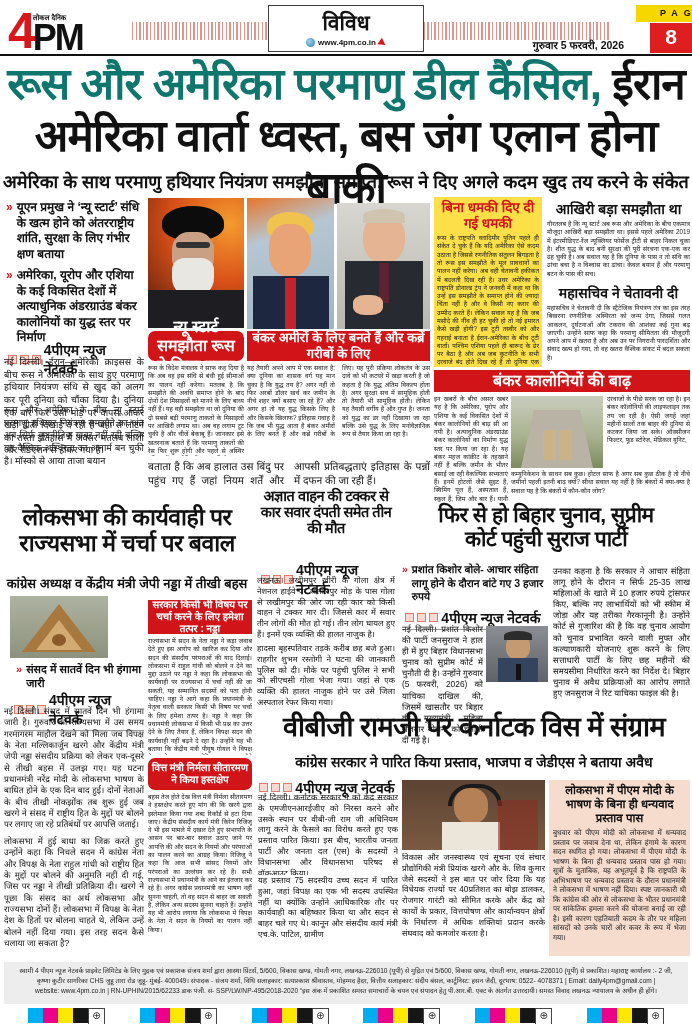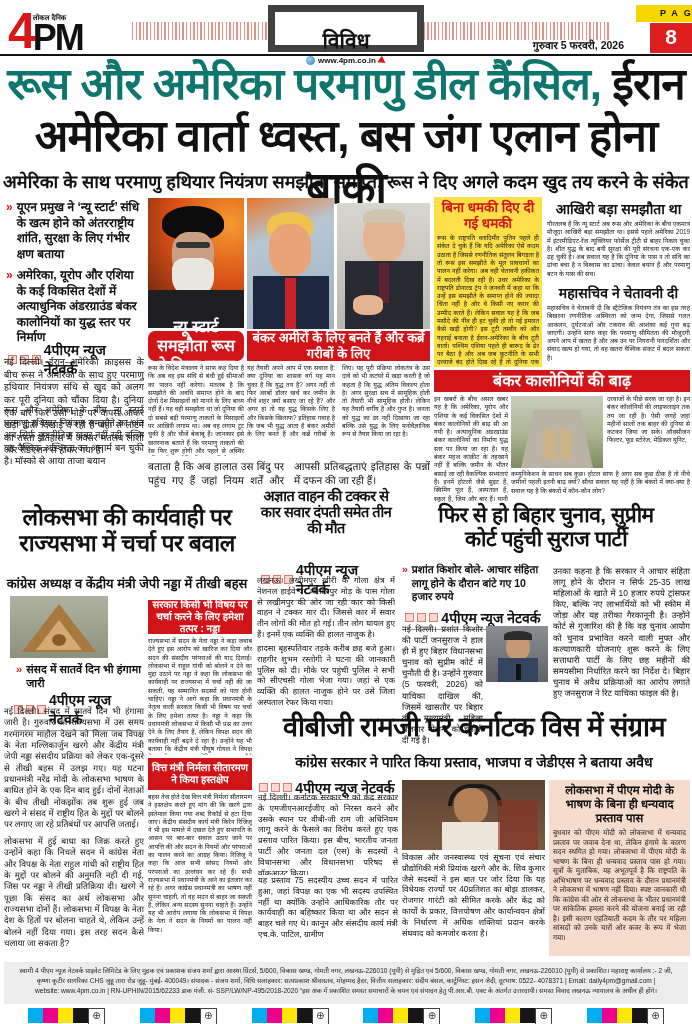--- a/index.html
+++ b/index.html
@@ -4,21 +4,21 @@
 <style>
   html,body{margin:0;padding:0;background:#888;}
   .page{position:relative;width:692px;height:1024px;background:#fff;margin:0 auto;overflow:hidden;
         font-family:"Liberation Sans","DejaVu Sans",sans-serif;color:#111;}
   .abs{position:absolute;box-sizing:border-box;}
   
   .stripes{background:repeating-linear-gradient(90deg,#e2938a 0,#e2938a 1.5px,#fff 1.5px,#fff 3.6px);}
   .logo4{font-size:50px;font-weight:900;color:#d9161a;line-height:0.9;letter-spacing:-3px;}
   .logoPM{font-size:36px;font-weight:900;color:#111;letter-spacing:-2px;line-height:0.9;}
   .tagline{display:block;font-size:7px;font-weight:700;color:#111;}
-  .masthead{background:#fff;border:7px solid #404040;text-align:center;padding-top:14px;}
+  .masthead{background:#fff;border:1px solid #404040;text-align:center;padding-top:2px;}
   .section-title{font-size:21px;font-weight:900;}
   .urlbar{display:flex;align-items:center;justify-content:center;gap:3px;font-size:8px;font-weight:700;margin-top:2px;}
   .globe{width:9px;height:9px;border-radius:50%;background:radial-gradient(circle at 35% 35%,#9fd3ef,#2b7fb8);display:inline-block;}
   .swoosh{width:0;height:0;border-left:7px solid #d9161a;border-top:4px solid transparent;border-bottom:4px solid transparent;transform:rotate(35deg);display:inline-block;}
   .date{font-size:10.5px;font-weight:700;}
   .pagelabel{background:#f6d800;color:#111;font-size:9px;font-weight:900;letter-spacing:6px;text-align:center;padding-top:3px;}
   .pagenum{background:#df1f1f;color:#fff;font-size:21px;font-weight:900;text-align:center;padding-top:2px;}
   .hrule{height:2px;background:#111;}
   
   .hl{width:692px;text-align:center;font-weight:900;font-size:44px;line-height:1.18;letter-spacing:-1px;color:#111;}
@@ -166,40 +166,40 @@
     <span class="sq"></span>
       <span class="sq"></span>
       <span class="sq"></span>
     <span class="byline-t">4पीएम न्यूज नेटवर्क</span>
   </div>
   <div class="abs t-body2" style="left:4px;top:706px;width:140px;height:128px;">नई दिल्ली। संसद में सातवें दिन भी हंगामा जारी है। गुरुवार को राज्यसभा में उस समय गरमागरम माहौल देखने को मिला जब विपक्ष के नेता मल्लिकार्जुन खरगे और केंद्रीय मंत्री जेपी नड्डा संसदीय प्रक्रिया को लेकर एक-दूसरे से तीखी बहस में उलझ गए। यह घटना प्रधानमंत्री नरेंद्र मोदी के लोकसभा भाषण के बाधित होने के एक दिन बाद हुई। दोनों नेताओं के बीच तीखी नोकझोंक तब शुरू हुई जब खरगे ने संसद में राष्ट्रीय हित के मुद्दों पर बोलने पर लगाए जा रहे प्रतिबंधों पर आपत्ति जताई।</div>
   <div class="abs t-body2" style="left:4px;top:836px;width:140px;height:120px;">लोकसभा में हुई बाधा का जिक्र करते हुए उन्होंने कहा कि निचले सदन में कांग्रेस नेता और विपक्ष के नेता राहुल गांधी को राष्ट्रीय हित के मुद्दों पर बोलने की अनुमति नहीं दी गई, जिस पर नड्डा ने तीखी प्रतिक्रिया दी। खरगे ने पूछा कि संसद का अर्थ लोकसभा और राज्यसभा दोनों हैं। लोकसभा में विपक्ष के नेता देश के हितों पर बोलना चाहते थे, लेकिन उन्हें बोलने नहीं दिया गया। इस तरह सदन कैसे चलाया जा सकता है?</div>
 
   <div class="abs redbox" style="left:148px;top:600px;width:104px;height:34px;font-size:10px;">सरकार किसी भी विषय पर चर्चा करने के लिए हमेशा तत्पर : नड्डा</div>
   <div class="abs t-tiny" style="left:148px;top:637px;width:104px;height:118px;">राज्यसभा में सदन के नेता नड्डा ने कड़ा जवाब देते हुए इस आरोप को खारिज कर दिया और सदन की संसदीय परंपराओं की याद दिलाई। लोकसभा में राहुल गांधी को बोलने न देने का मुद्दा उठाने पर नड्डा ने कहा कि लोकसभा की कार्यवाही पर राज्यसभा में चर्चा नहीं की जा सकती, यह सम्मानित सदस्यों को पता होनी चाहिए। नड्डा ने आगे कहा कि प्रधानमंत्री के नेतृत्व वाली सरकार किसी भी विषय पर चर्चा के लिए हमेशा तत्पर है। नड्डा ने कहा कि प्रधानमंत्री लोकसभा में किसी भी प्रश्न का उत्तर देने के लिए तैयार हैं, लेकिन विपक्ष सदन की कार्यवाही नहीं बढ़ने दे रहा है। उन्होंने यह भी बताया कि केंद्रीय मंत्री पीयूष गोयल ने विपक्ष के अनुरोध पर भारत-अमेरिका व्यापार समझौते पर बयान दिया है।</div>
-  <div class="abs redbox" style="left:148px;top:758px;width:104px;height:32px;font-size:10px;">वित्त मंत्री निर्मला सीतारमण ने किया हस्तक्षेप</div>
+  <div class="abs redbox" style="left:148px;top:758px;width:104px;height:32px;font-size:10px;border-radius:7px;">वित्त मंत्री निर्मला सीतारमण ने किया हस्तक्षेप</div>
   <div class="abs t-tiny" style="left:148px;top:793px;width:104px;height:163px;">बहस तेज होते देख वित्त मंत्री निर्मला सीतारमण ने हस्तक्षेप करते हुए मांग की कि खरगे द्वारा इस्तेमाल किया गया शब्द रिकॉर्ड से हटा दिया जाए। केंद्रीय संसदीय कार्य मंत्री किरेन रिजिजू ने भी इस मामले में दखल देते हुए सभापति के आसन पर बार-बार सवाल उठाए जाने पर आपत्ति की और सदन के नियमों और परंपराओं का पालन करने का आग्रह किया। रिजिजू ने कहा कि आज सभी सांसद नियमों और परंपराओं का उल्लंघन कर रहे हैं। सभी राज्यसभा में प्रधानमंत्री के आने का इंतजार कर रहे हैं। अगर कांग्रेस प्रधानमंत्री का भाषण नहीं सुनना चाहती, तो वह सदन से बाहर जा सकती है, लेकिन अन्य सदस्य सुनना चाहते हैं। उन्होंने यह भी आरोप लगाया कि लोकसभा में विपक्ष के नेता ने सदन के नियमों का पालन नहीं किया।</div>
 
   <div class="abs headc" style="left:257px;top:488px;width:138px;font-size:14.5px;">अज्ञात वाहन की टक्कर से कार सवार दंपती समेत तीन की मौत</div>
   <div class="abs byline" style="left:261px;top:560px;width:130px;">
     <span class="sq"></span>
       <span class="sq"></span>
       <span class="sq"></span>
     <span class="byline-t">4पीएम न्यूज नेटवर्क</span>
   </div>
   <div class="abs t-body2" style="left:257px;top:576px;width:138px;height:66px;font-size:8.2px;">लखनऊ। लखीमपुर खीरी के गोला क्षेत्र में नेशनल हाईवे पर जलालपुर मोड़ के पास गोला से लखीमपुर की ओर जा रही कार को किसी वाहन ने टक्कर मार दी। जिससे कार में सवार तीन लोगों की मौत हो गई। तीन लोग घायल हुए हैं। इनमें एक व्यक्ति की हालत नाजुक है।</div>
   <div class="abs t-body2" style="left:257px;top:644px;width:138px;height:62px;font-size:8.2px;">हादसा बृहस्पतिवार तड़के करीब छह बजे हुआ। राहगीर शुभम रस्तोगी ने घटना की जानकारी पुलिस को दी। मौके पर पहुंची पुलिस ने सभी को सीएचसी गोला भेजा गया। जहां से एक व्यक्ति की हालत नाजुक होने पर उसे जिला अस्पताल रेफर किया गया।</div>
 
   <div class="abs headc" style="left:400px;top:503px;width:292px;font-size:21px;">
     <div>फिर से हो बिहार चुनाव, सुप्रीम</div>
     <div>कोर्ट पहुंची सुराज पार्टी</div>
   </div>
   <div class="abs bullet" style="left:402px;top:563px;width:144px;font-size:10.5px;">
     <span class="bmark">»</span>
-    <span>प्रशांत किशोर बोले- आचार संहिता लागू होने के दौरान बांटे गए 10 हजार रुपये</span>
+    <span>प्रशांत किशोर बोले- आचार संहिता लागू होने के दौरान बांटे गए 3 हजार रुपये</span>
   </div>
   <div class="abs byline" style="left:404px;top:608px;width:138px;">
     <span class="sq"></span>
       <span class="sq"></span>
       <span class="sq"></span>
     <span class="byline-t">4पीएम न्यूज नेटवर्क</span>
   </div>
   <div class="abs" style="left:402px;top:624px;width:146px;height:134px;">
     <div class="ph" style="float:right;position:relative;width:62px;height:56px;margin:2px 0 2px 3px;background:linear-gradient(180deg,#8b8f93,#5f6368);">
       <div style="left:20px;top:8px;width:24px;height:26px;background:#c49a72;border-radius:45%;"></div>

